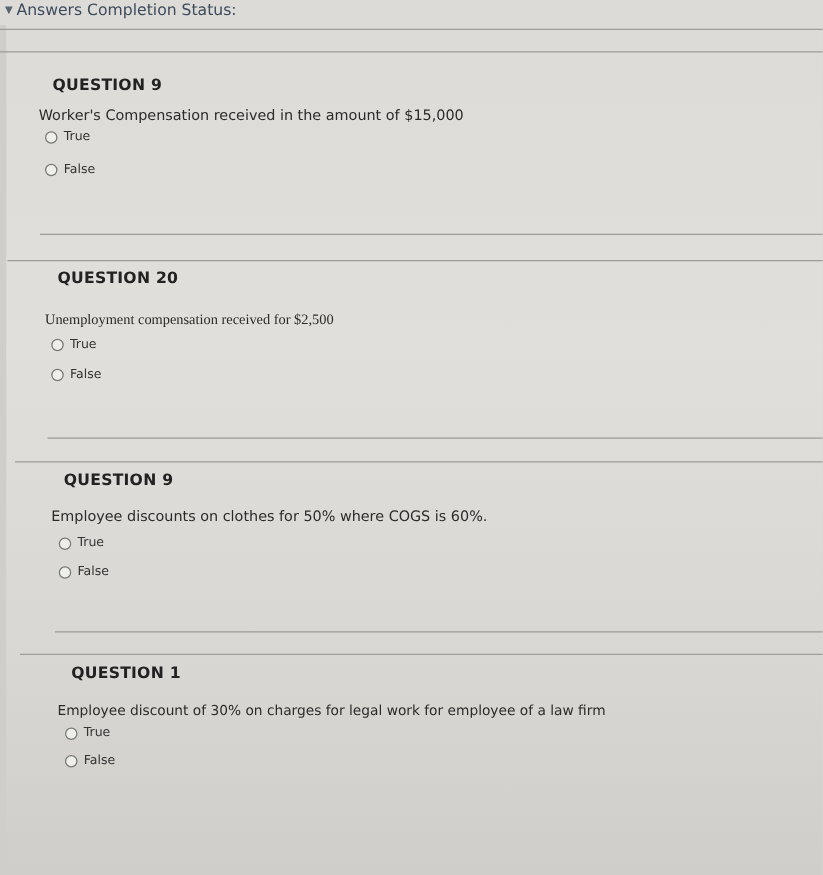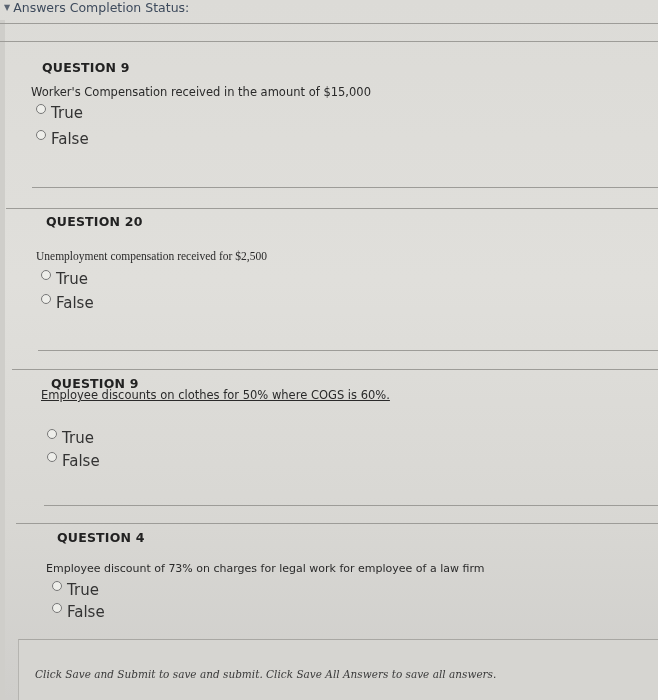--- a/index.html
+++ b/index.html
@@ -20,22 +20,22 @@
       display: flex; align-items: center; gap: 3px;
     }
     .status .chev { font-size: 8px; color: #5a6472; }
     .hr { position: absolute; height: 1px; background: #9d9c98; }
     .qtitle {
       position: absolute; font-weight: bold; font-size: 12.5px; color: #222;
       letter-spacing: 0.2px;
     }
     .qtext { position: absolute; font-size: 11.5px; color: #2a2a2a; white-space: nowrap; }
     .opt {
-      position: absolute; display: flex; align-items: flex-start; gap: 5px;
-      font-size: 15px; color: #333; cursor: pointer;
+      position: absolute; display: flex; align-items: center; gap: 5px;
+      font-size: 10px; color: #333; cursor: pointer;
     }
     .radio {
       width: 10px; height: 10px; border-radius: 50%;
       border: 1px solid #777; background: #eeeeea; box-sizing: border-box;
     }
     .footer {
       position: absolute; left: 18px; top: 639px; width: 640px; height: 61px;
       border-top: 1px solid #a8a7a3; border-left: 1px solid #b5b4b0;
       background: #d6d5d1;
     }
@@ -87,43 +87,40 @@
       <span class="radio"></span>
       <span>False</span>
     </label>
   </div>
 
   <div class="hr" style="left:38px;top:350px;width:620px;"></div>
   <div class="hr" style="left:12px;top:369px;width:646px;"></div>
 
   <div>
     <div class="qtitle" style="left:51px;top:376px;">QUESTION 9</div>
-    <div class="qtext" style="left:41px;top:388px;text-decoration:underline;">Employee discounts on clothes for 50% where COGS is 60%.</div>
+    <div class="qtext" style="left:41px;top:406px;">Employee discounts on clothes for 50% where COGS is 60%.</div>
     <label class="opt" style="left:47px;top:429px;">
       <span class="radio"></span>
       <span>True</span>
     </label>
     <label class="opt" style="left:47px;top:452px;">
       <span class="radio"></span>
       <span>False</span>
     </label>
   </div>
 
   <div class="hr" style="left:44px;top:505px;width:614px;"></div>
   <div class="hr" style="left:16px;top:523px;width:642px;"></div>
 
   <div>
-    <div class="qtitle" style="left:57px;top:530px;">QUESTION 4</div>
-    <div class="qtext" style="left:46px;top:562px;font-size:11px;">Employee discount of 73% on charges for legal work for employee of a law firm</div>
+    <div class="qtitle" style="left:57px;top:530px;">QUESTION 1</div>
+    <div class="qtext" style="left:46px;top:562px;font-size:11px;">Employee discount of 30% on charges for legal work for employee of a law firm</div>
     <label class="opt" style="left:52px;top:581px;">
       <span class="radio"></span>
       <span>True</span>
     </label>
     <label class="opt" style="left:52px;top:603px;">
       <span class="radio"></span>
       <span>False</span>
     </label>
   </div>
 
-  <div class="footer">
-    <div class="footer-text">Click Save and Submit to save and submit. Click Save All Answers to save all answers.</div>
-  </div>
 </div>
 
 </body></html>

